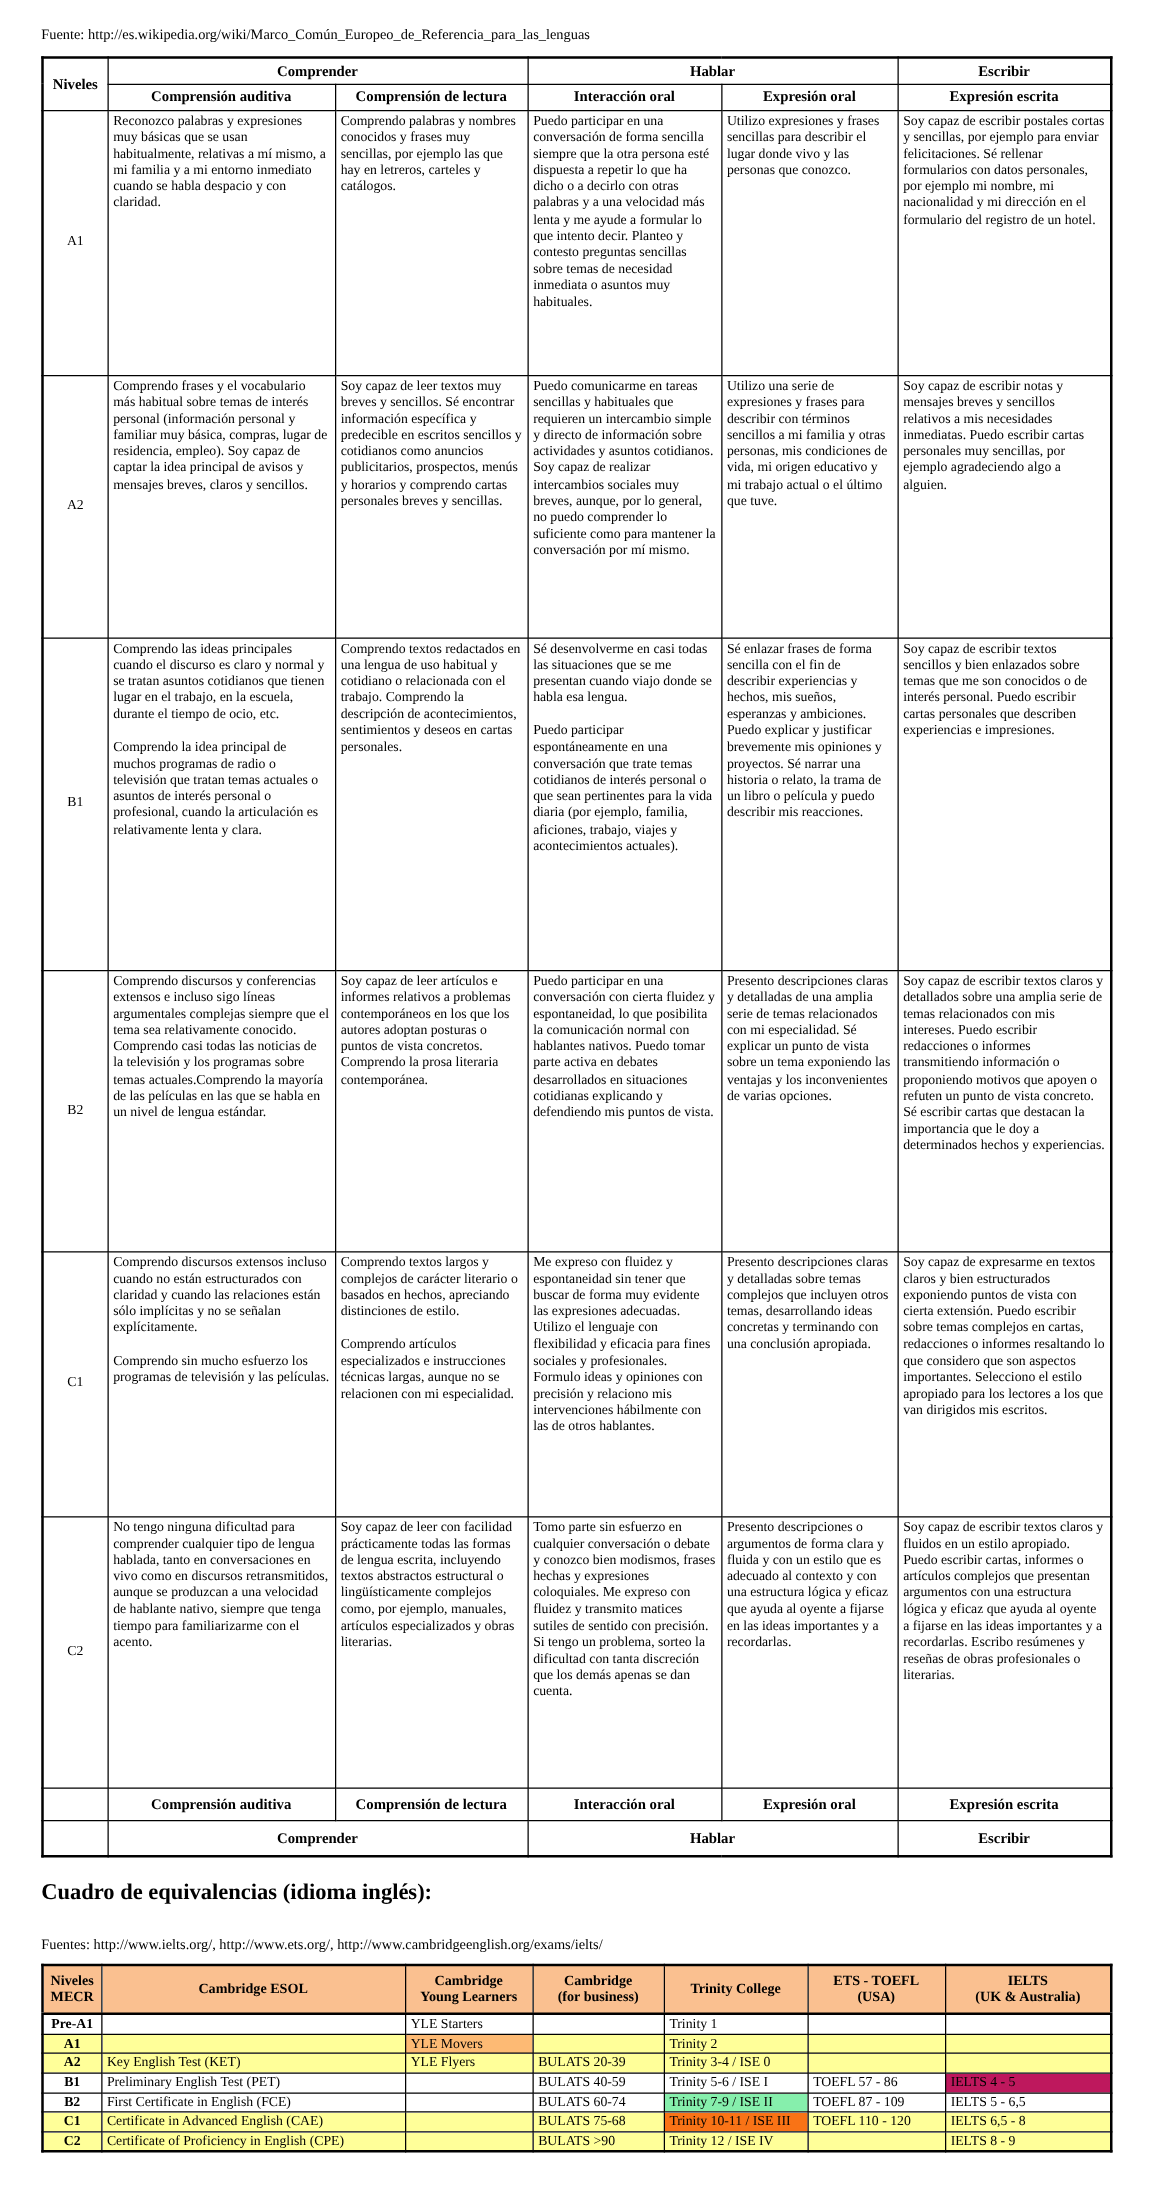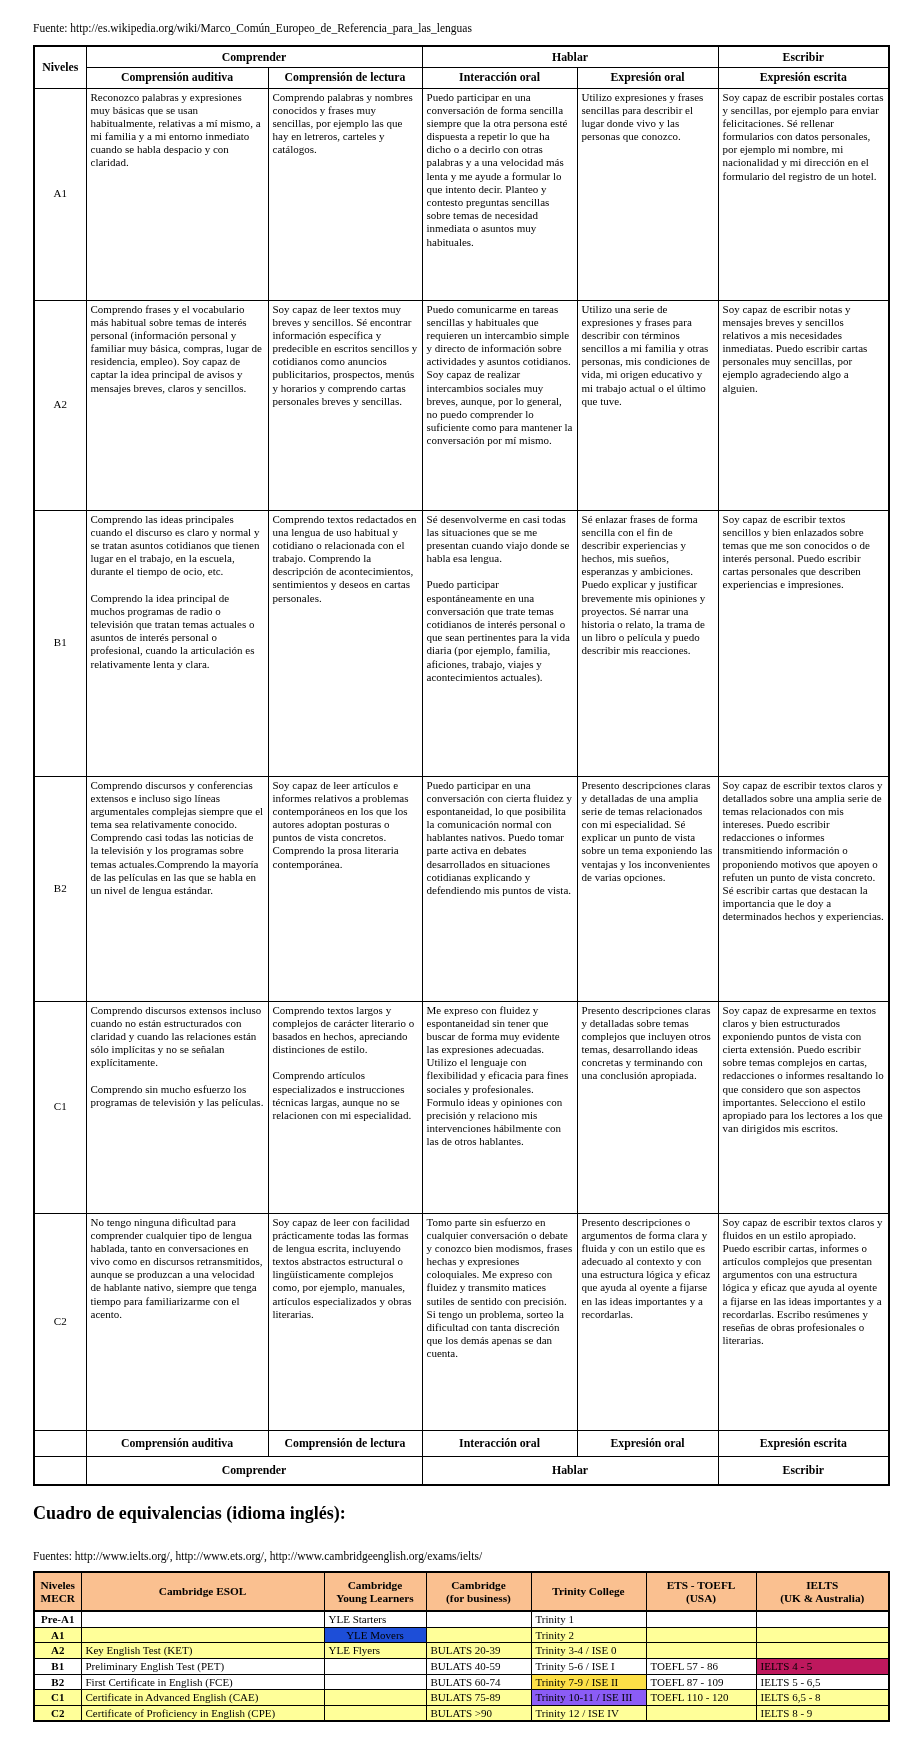--- a/index.html
+++ b/index.html
@@ -196,21 +196,21 @@
         <td style="background-color: rgb(255, 255, 255);"></td>
         <td style="background-color: rgb(255, 255, 255);">YLE Starters</td>
         <td style="background-color: rgb(255, 255, 255);"></td>
         <td style="background-color: rgb(255, 255, 255);">Trinity 1</td>
         <td style="background-color: rgb(255, 255, 255);"></td>
         <td style="background-color: rgb(255, 255, 255);"></td>
       </tr>
       <tr>
         <td class="lvl" style="background-color: rgb(255, 255, 153);">A1</td>
         <td style="background-color: rgb(255, 255, 153);"></td>
-        <td style="background-color: #1d4ed8; text-align: center;">YLE Movers</td>
+        <td style="background-color: #fdba74;">YLE Movers</td>
         <td style="background-color: rgb(255, 255, 153);"></td>
         <td style="background-color: rgb(255, 255, 153);">Trinity 2</td>
         <td style="background-color: rgb(255, 255, 153);"></td>
         <td style="background-color: rgb(255, 255, 153);"></td>
       </tr>
       <tr>
         <td class="lvl" style="background-color: rgb(255, 255, 153);">A2</td>
         <td style="background-color: rgb(255, 255, 153);">Key English Test (KET)</td>
         <td style="background-color: rgb(255, 255, 153);">YLE Flyers</td>
         <td style="background-color: rgb(255, 255, 153);">BULATS 20-39</td>
@@ -225,30 +225,30 @@
         <td style="background-color: rgb(255, 255, 255);">BULATS 40-59</td>
         <td style="background-color: rgb(255, 255, 255);">Trinity 5-6 / ISE I</td>
         <td style="background-color: rgb(255, 255, 255); margin-top: 32px;">TOEFL 57 - 86</td>
         <td style="background-color: #be185d;">IELTS 4 - 5</td>
       </tr>
       <tr>
         <td class="lvl" style="background-color: rgb(255, 255, 255);">B2</td>
         <td style="background-color: rgb(255, 255, 255);">First Certificate in English (FCE)</td>
         <td style="background-color: rgb(255, 255, 255);"></td>
         <td style="background-color: rgb(255, 255, 255);">BULATS 60-74</td>
-        <td style="background-color: #fde047;">Trinity 7-9 / ISE II</td>
+        <td style="background-color: #86efac;">Trinity 7-9 / ISE II</td>
         <td style="background-color: rgb(255, 255, 255);">TOEFL 87 - 109</td>
         <td style="background-color: rgb(255, 255, 255);">IELTS 5 - 6,5</td>
       </tr>
       <tr>
         <td class="lvl" style="background-color: rgb(255, 255, 153);">C1</td>
         <td style="background-color: rgb(255, 255, 153);">Certificate in Advanced English (CAE)</td>
         <td style="background-color: rgb(255, 255, 153);"></td>
-        <td style="background-color: rgb(255, 255, 153);">BULATS 75-89</td>
-        <td style="background-color: #8b5cf6;">Trinity 10-11 / ISE III</td>
+        <td style="background-color: rgb(255, 255, 153);">BULATS 75-68</td>
+        <td style="background-color: #f97316;">Trinity 10-11 / ISE III</td>
         <td style="background-color: rgb(255, 255, 153);">TOEFL 110 - 120</td>
         <td style="background-color: rgb(255, 255, 153);">IELTS 6,5 - 8</td>
       </tr>
       <tr>
         <td class="lvl" style="background-color: rgb(255, 255, 153);">C2</td>
         <td style="background-color: rgb(255, 255, 153);">Certificate of Proficiency in English (CPE)</td>
         <td style="background-color: rgb(255, 255, 153);"></td>
         <td style="background-color: rgb(255, 255, 153);">BULATS &gt;90</td>
         <td style="background-color: rgb(255, 255, 153);">Trinity 12 / ISE IV</td>
         <td style="background-color: rgb(255, 255, 153);"></td>

